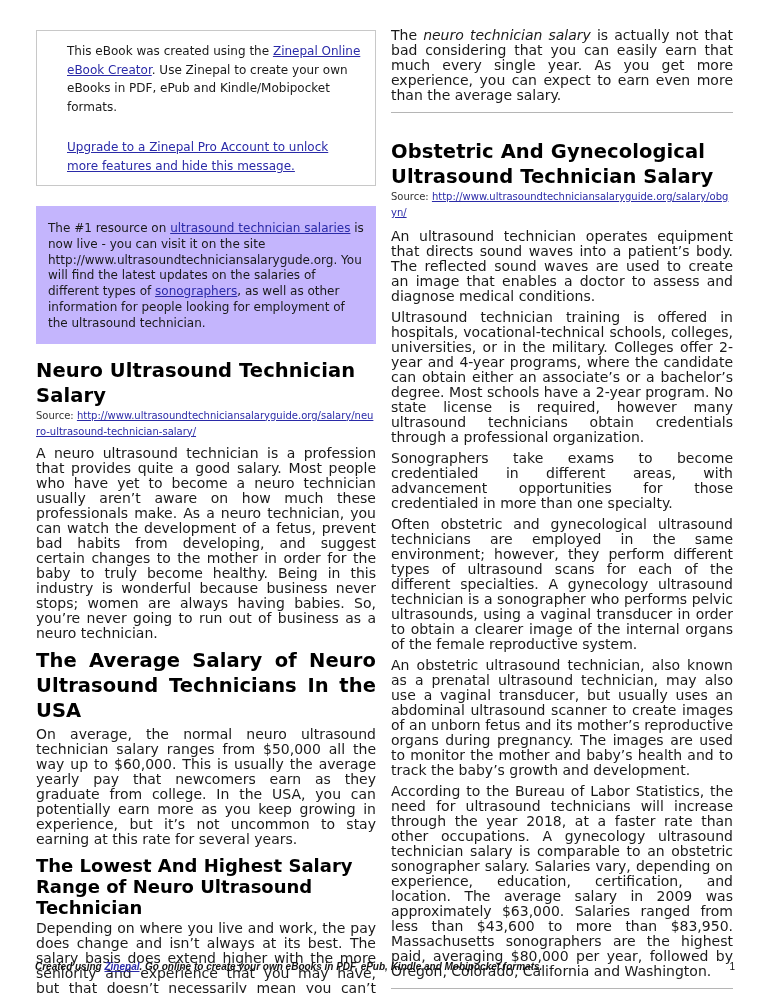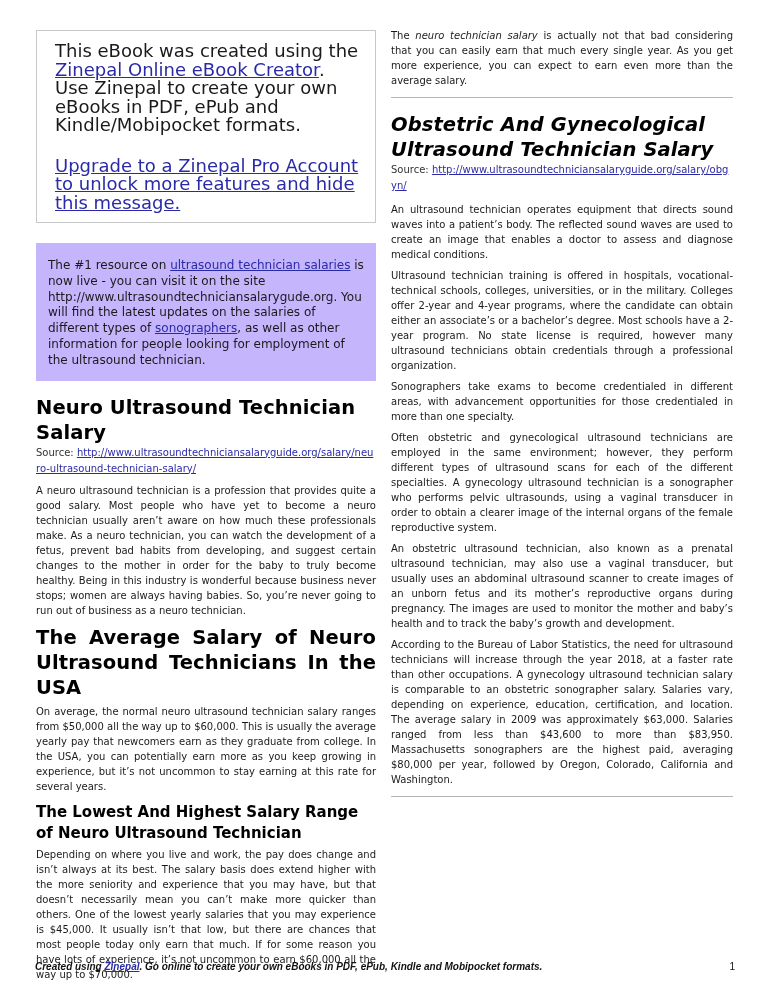--- a/index.html
+++ b/index.html
@@ -5,22 +5,22 @@
   * { box-sizing: border-box; margin: 0; padding: 0; }
   html, body { width: 768px; height: 993px; background: #ffffff; overflow: hidden; }
   body { position: relative; font-family: "DejaVu Sans", sans-serif; color: #111; }
   a { color: #2a2aa8; text-decoration: underline; }
 
   .col-left { position: absolute; left: 36px; top: 28px; width: 340px; }
   .col-right { position: absolute; left: 391px; top: 28px; width: 342px; }
 
   .notice-box {
     border: 1px solid #c8c8c8;
-    padding: 11px 12px 10px 18px;
-    font-size: 18px;
+    padding: 11px 12px 10px 30px;
+    font-size: 12px;
     line-height: 18.5px;
     color: #1a1a1a;
     margin-top: 2px;
   }
   .notice-box p + p { margin-top: 22px; }
 
   .promo-box {
     background: #c4b5fd;
     padding: 15px 10px 12px 12px;
     margin-top: 20px;
@@ -33,33 +33,33 @@
     font-family: "DejaVu Sans", sans-serif;
     font-weight: bold;
     font-size: 19.5px;
     line-height: 25px;
     letter-spacing: 0.1px;
     color: #000;
   }
   h2.sec {
     font-family: "DejaVu Sans", sans-serif;
     font-weight: bold;
-    font-size: 15px;
+    font-size: 18px;
     line-height: 21px;
     color: #000;
   }
   .source {
     font-size: 10px;
     line-height: 16px;
     color: #333;
   }
   .source a { color: #2a2aa8; }
 
   p.body {
-    font-size: 10px;
+    font-size: 14px;
     line-height: 15px;
     text-align: justify;
     color: #1a1a1a;
   }
   p.body + p.body { margin-top: 6px; }
   p.body em { font-style: italic; }
 
   .rule { border: 0; border-top: 1px solid #b5b5b5; margin: 9px 0 0 0; }
 
   .footer {
@@ -96,21 +96,21 @@
   <p class="body" style="margin-top:4px;">On average, the normal neuro ultrasound technician salary ranges from $50,000 all the way up to $60,000. This is usually the average yearly pay that newcomers earn as they graduate from college. In the USA, you can potentially earn more as you keep growing in experience, but it’s not uncommon to stay earning at this rate for several years.</p>
 
   <h2 class="sec" style="margin-top:8px;">The Lowest And Highest Salary Range of Neuro Ultrasound Technician</h2>
   <p class="body" style="margin-top:3px;">Depending on where you live and work, the pay does change and isn’t always at its best. The salary basis does extend higher with the more seniority and experience that you may have, but that doesn’t necessarily mean you can’t make more quicker than others. One of the lowest yearly salaries that you may experience is $45,000. It usually isn’t that low, but there are chances that most people today only earn that much. If for some reason you have lots of experience, it’s not uncommon to earn $60,000 all the way up to $70,000.</p>
 </div>
 
 <div class="col-right">
   <p class="body"><span>The </span><em>neuro technician salary</em><span> is actually not that bad considering that you can easily earn that much every single year. As you get more experience, you can expect to earn even more than the average salary.</span></p>
   <hr class="rule">
 
-  <h1 class="sec" style="margin-top:14px;font-style:italic;">Obstetric And Gynecological Ultrasound Technician Salary</h1>
+  <h1 class="sec" style="margin-top:26px;">Obstetric And Gynecological Ultrasound Technician Salary</h1>
   <div class="source"><span>Source: </span><a style="word-break:break-all;">http://www.ultrasoundtechniciansalaryguide.org/salary/obgyn/</a></div>
 
   <p class="body" style="margin-top:8px;">An ultrasound technician operates equipment that directs sound waves into a patient’s body. The reflected sound waves are used to create an image that enables a doctor to assess and diagnose medical conditions.</p>
   <p class="body">Ultrasound technician training is offered in hospitals, vocational-technical schools, colleges, universities, or in the military. Colleges offer 2-year and 4-year programs, where the candidate can obtain either an associate’s or a bachelor’s degree. Most schools have a 2-year program. No state license is required, however many ultrasound technicians obtain credentials through a professional organization.</p>
   <p class="body">Sonographers take exams to become credentialed in different areas, with advancement opportunities for those credentialed in more than one specialty.</p>
   <p class="body">Often obstetric and gynecological ultrasound technicians are employed in the same environment; however, they perform different types of ultrasound scans for each of the different specialties. A gynecology ultrasound technician is a sonographer who performs pelvic ultrasounds, using a vaginal transducer in order to obtain a clearer image of the internal organs of the female reproductive system.</p>
   <p class="body">An obstetric ultrasound technician, also known as a prenatal ultrasound technician, may also use a vaginal transducer, but usually uses an abdominal ultrasound scanner to create images of an unborn fetus and its mother’s reproductive organs during pregnancy. The images are used to monitor the mother and baby’s health and to track the baby’s growth and development.</p>
   <p class="body">According to the Bureau of Labor Statistics, the need for ultrasound technicians will increase through the year 2018, at a faster rate than other occupations. A gynecology ultrasound technician salary is comparable to an obstetric sonographer salary. Salaries vary, depending on experience, education, certification, and location. The average salary in 2009 was approximately $63,000. Salaries ranged from less than $43,600 to more than $83,950. Massachusetts sonographers are the highest paid, averaging $80,000 per year, followed by Oregon, Colorado, California and Washington.</p>
   <hr class="rule">
 </div>

